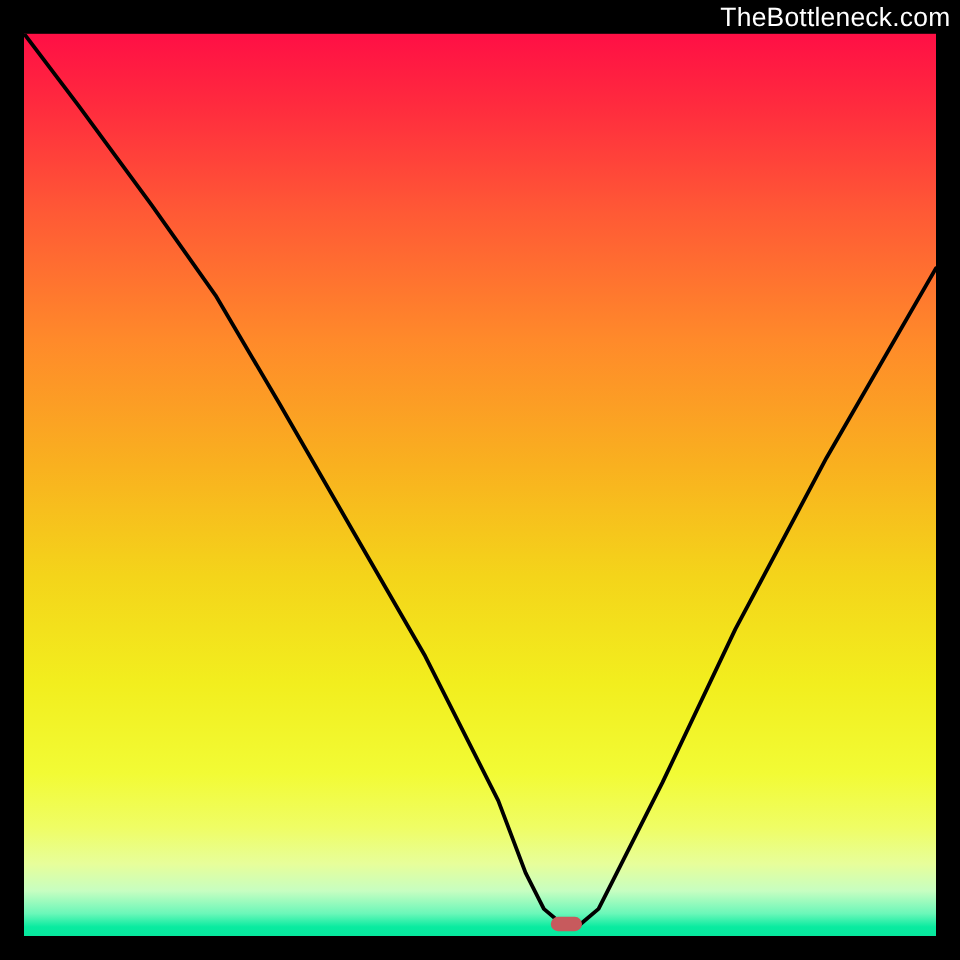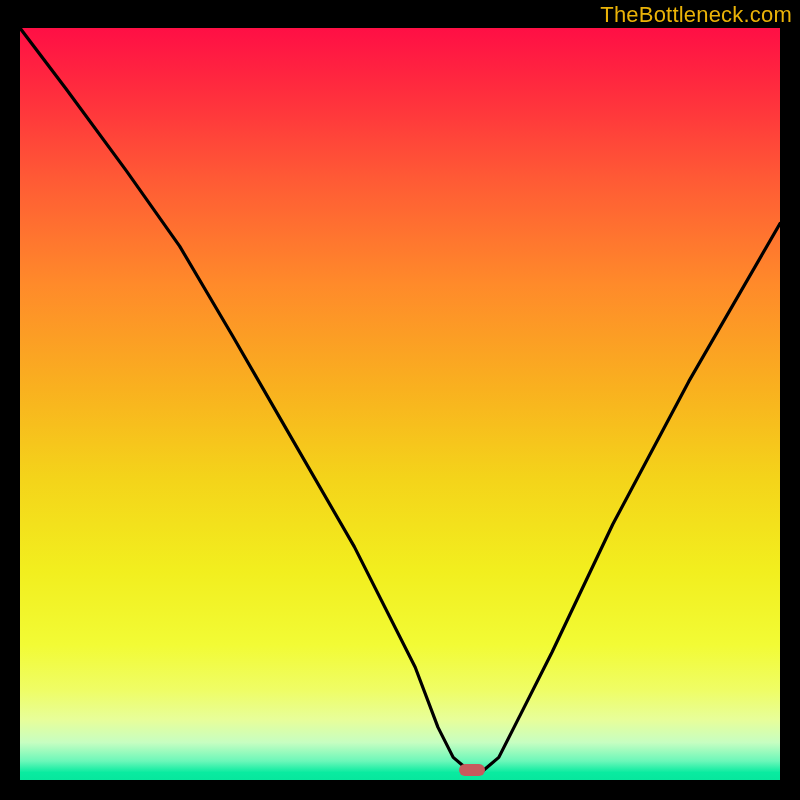--- a/index.html
+++ b/index.html
@@ -14,21 +14,21 @@
   .frame {
     position: relative;
     width: 800px;
     height: 800px;
     background: #000;
   }
   .watermark {
     position: absolute;
     top: 2px;
     right: 8px;
-    color: #eab308;
+    color: #ffffff;
     font-size: 22px;
     font-weight: 400;
     letter-spacing: 0.2px;
     z-index: 10;
   }
   .plot-area {
     position: absolute;
     left: 20px;
     top: 28px;
     width: 760px;

